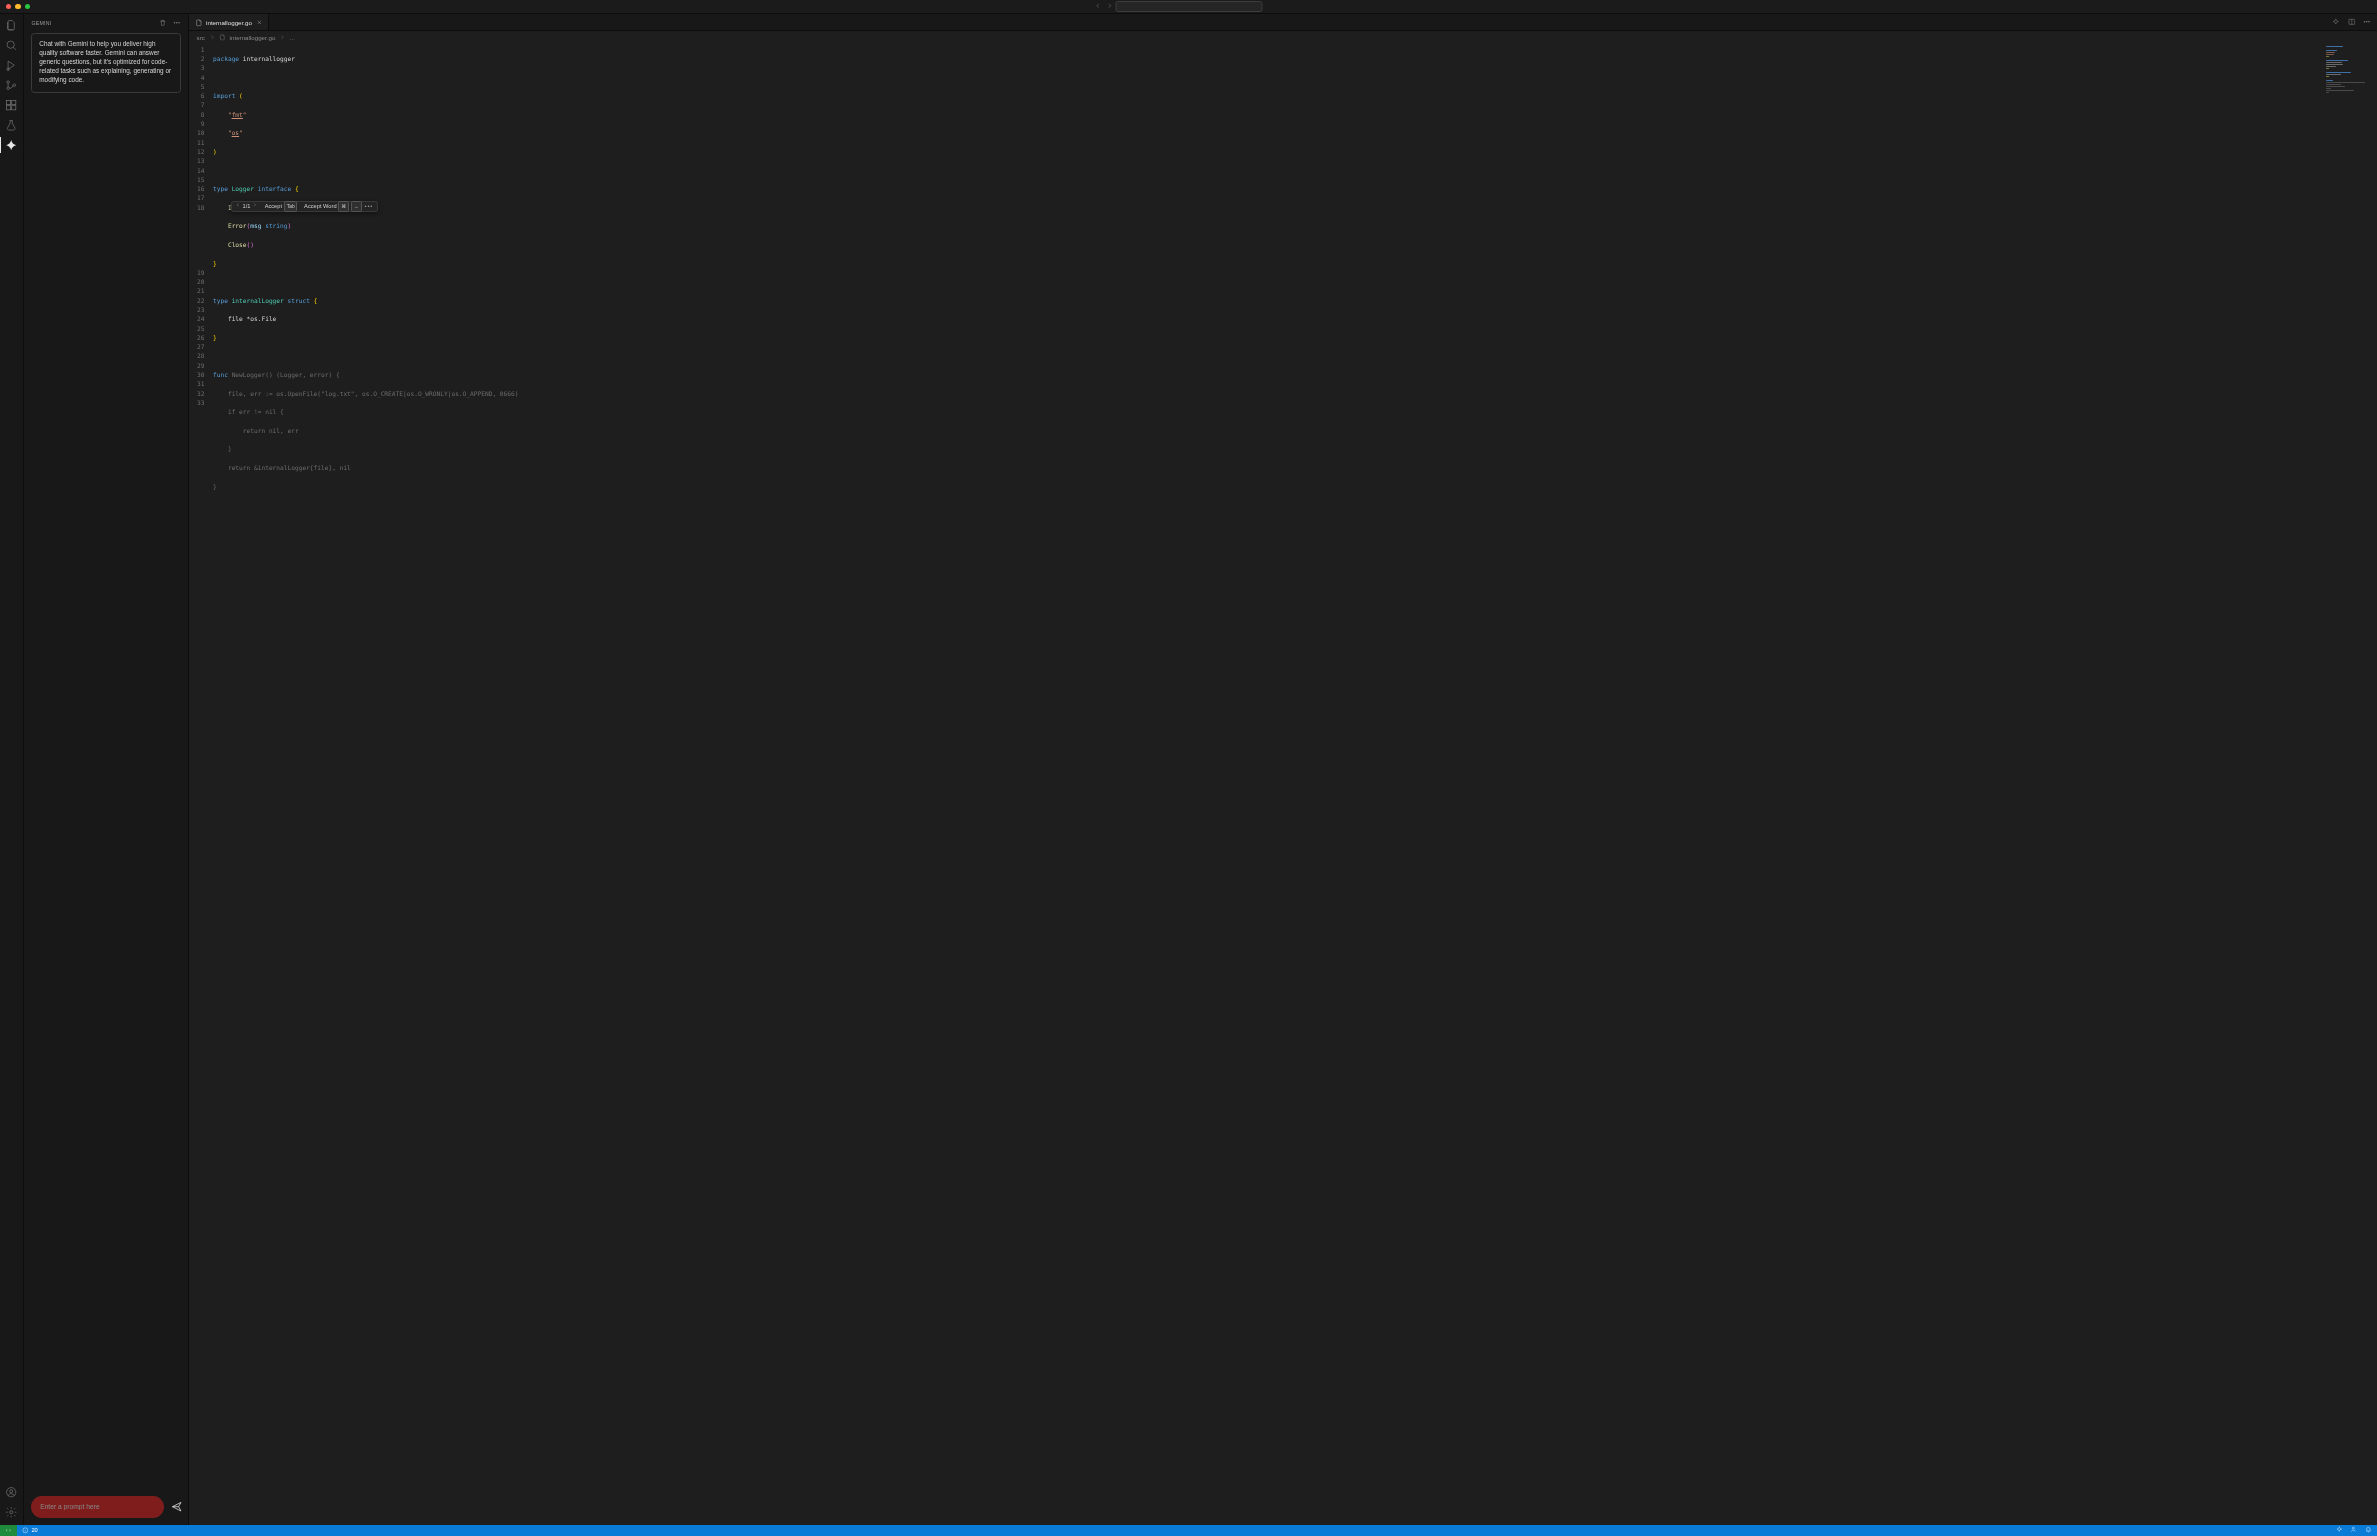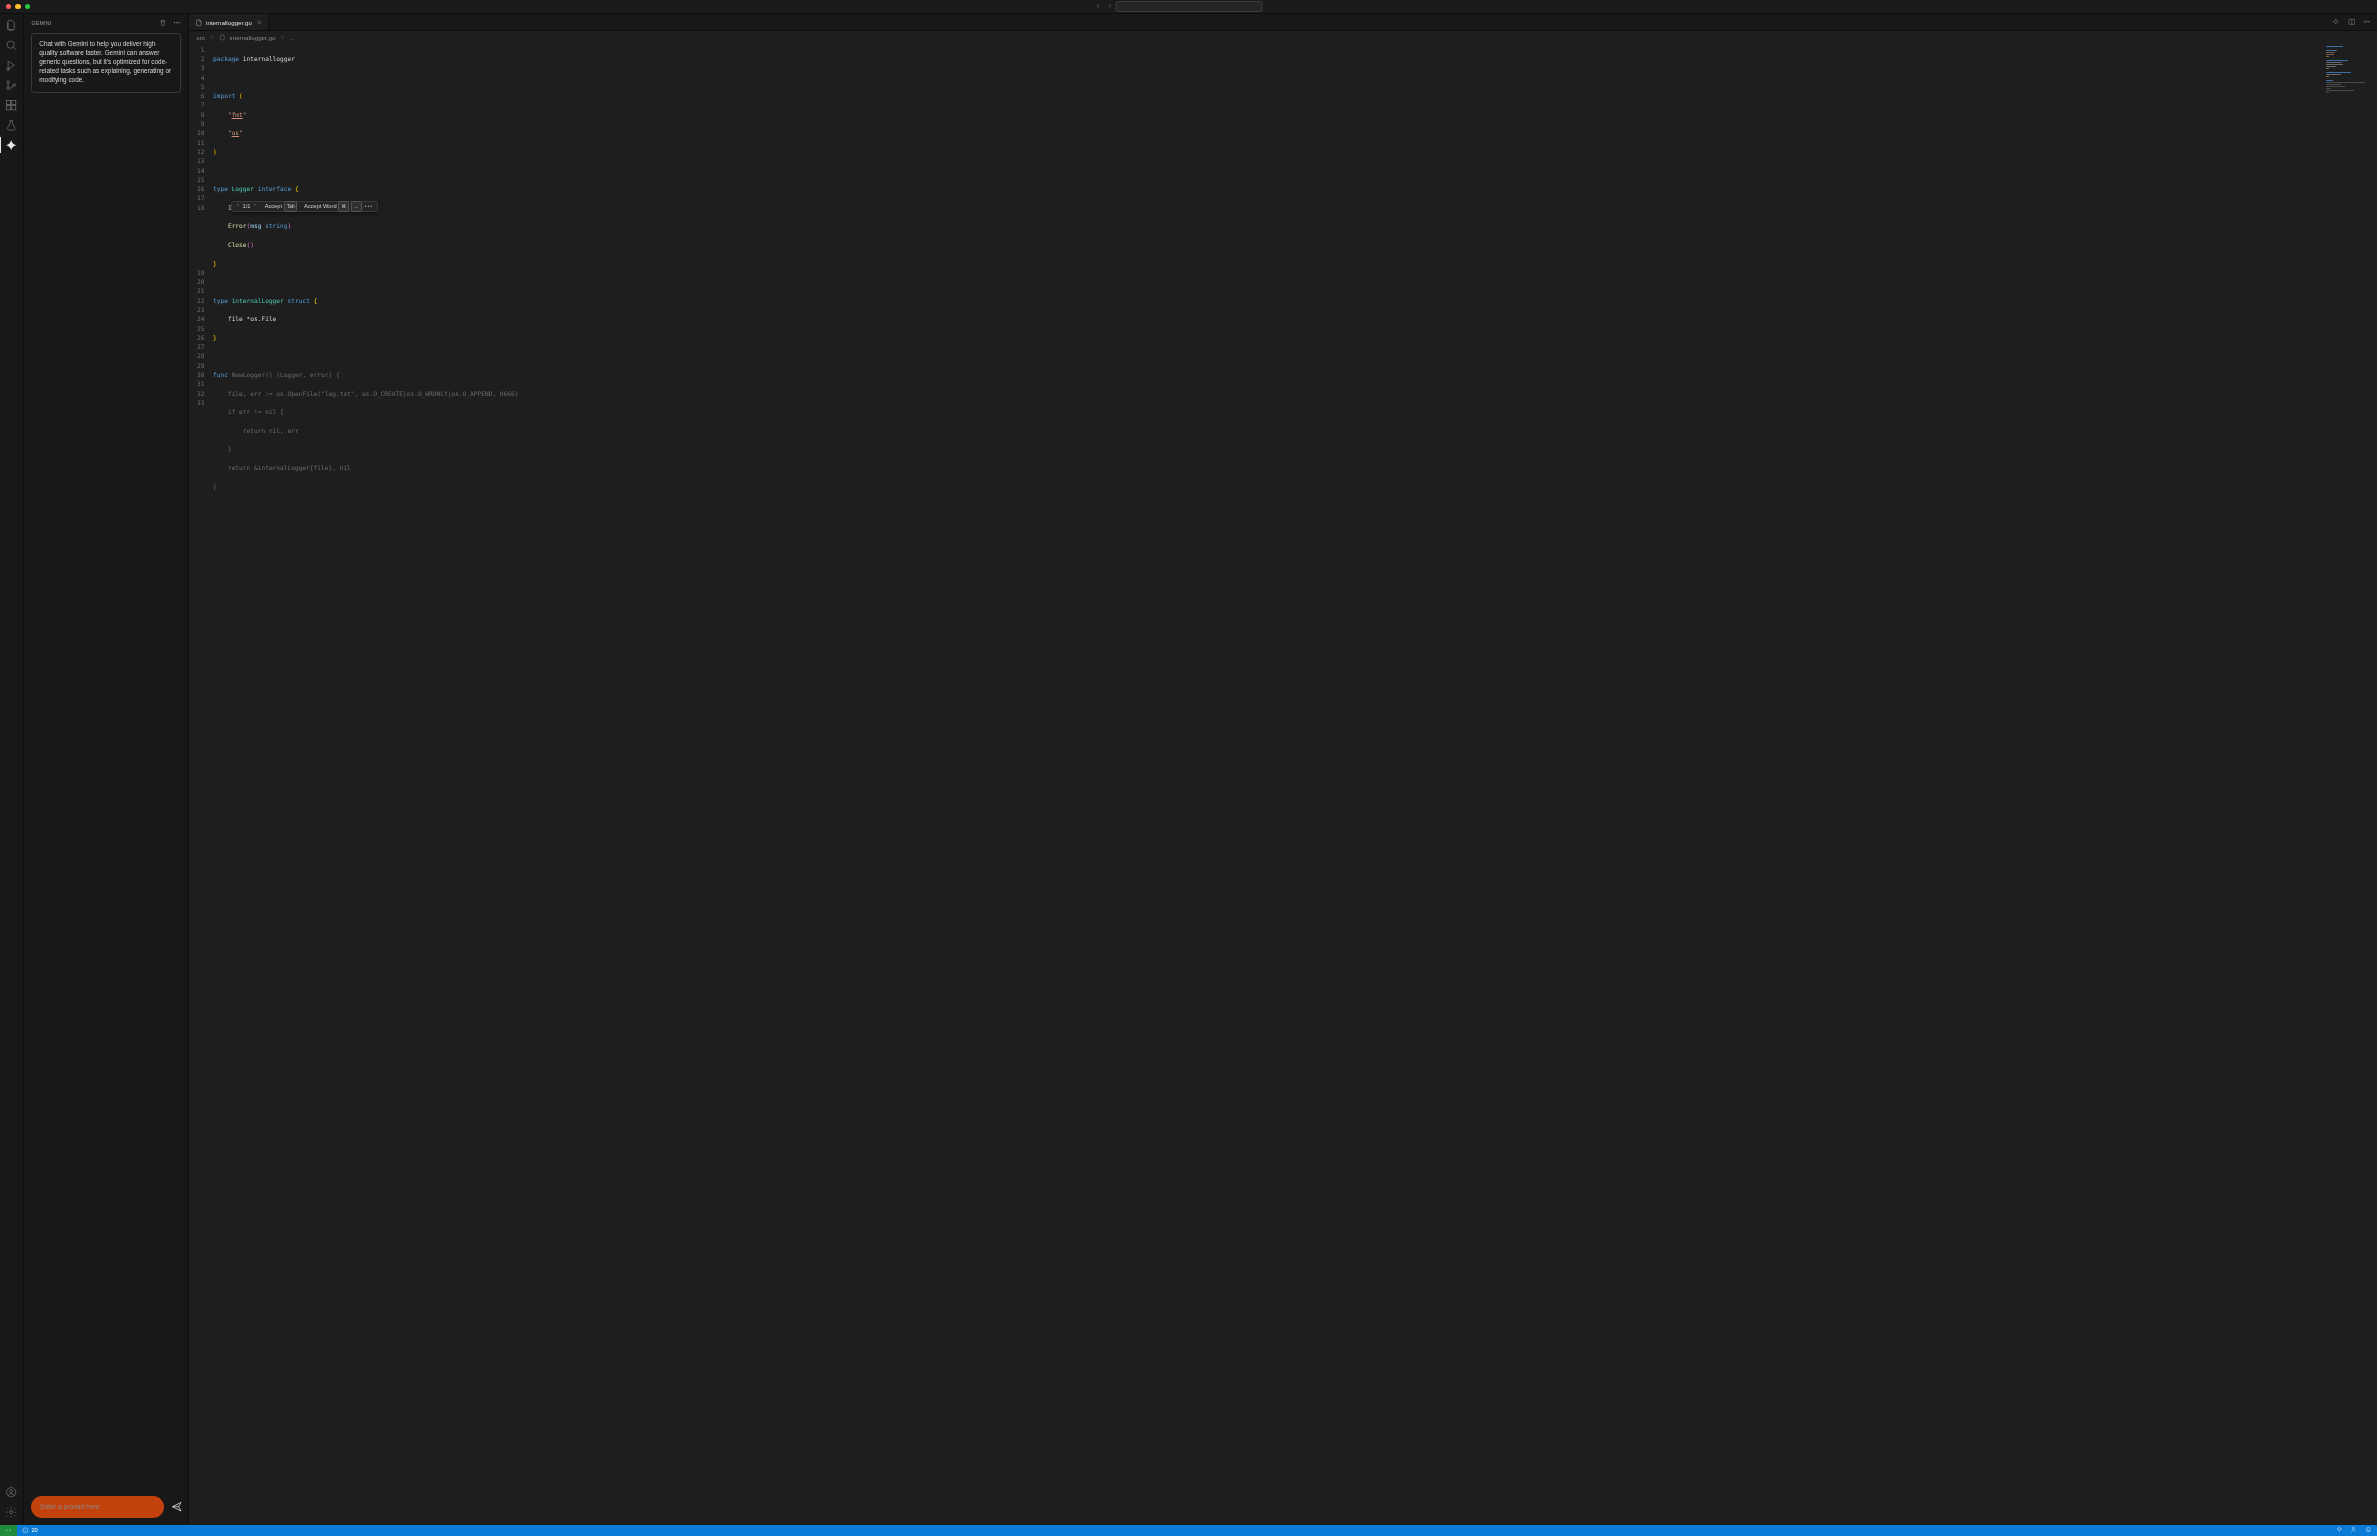--- a/index.html
+++ b/index.html
@@ -26,21 +26,21 @@
   .act-icon.active svg{stroke:#e8e8e8;}
   .act-icon.active::before{content:""; position:absolute; left:-5.7px; top:-1.9px; bottom:-1.9px; width:1px; background:#e8e8e8;}
   
   
   .sidepanel { width:165px; background:#181818; display:flex; flex-direction:column; border-right:0.5px solid #0d0d0d;}
   .sidepanel-header { height:16.6px; display:flex; align-items:center; padding:0 7.6px; color:#9a9a9a; letter-spacing:0.2px; font-size:5.2px;}
   .sidepanel-header .spacer{flex:1;}
   .hdr-icon{width:7.6px;height:7.6px; stroke:#9a9a9a; fill:none; stroke-width:1.4; margin-left:6.7px;}
   .gemini-intro { margin:1.9px 6.7px 0 6.7px; border:0.5px solid #3a3a3a; border-radius:3.3px; padding:6.7px 7.6px; font-size:6.4px; line-height:1.4; color:#d6d6d6;}
   .prompt-row { margin-top:auto; display:flex; align-items:center; gap:6.7px; padding:0 5.7px 6.7px 6.7px;}
-  .prompt-input { flex:1; height:22px; background:#c2410c; border:none; border-radius:11.4px; padding:0 9.5px; color:#ccc; font-size:6.7px; outline:none;}
+  .prompt-input { flex:1; height:22px; background:#7f1d1d; border:none; border-radius:11.4px; padding:0 9.5px; color:#ccc; font-size:6.7px; outline:none;}
   .prompt-input::placeholder{color:#8a8a8a;}
   .send-btn svg{width:11.4px;height:11.4px; stroke:#e8e8e8; fill:none; stroke-width:1.6;}
   
   
   .editorgroup { flex:1; display:flex; flex-direction:column; min-width:0; background:#1e1e1e;}
   .tabs-row { height:17px; background:#181818; display:flex; align-items:stretch; border-bottom:0.5px solid #0d0d0d;}
   .tab { display:flex; align-items:center; gap:3.8px; padding:0 5.7px; background:#1e1e1e; border-right:0.5px solid #0d0d0d; color:#e0e0e0; font-size:6.2px; border-top:0.5px solid transparent;}
   .tab svg.doc{width:7.6px;height:7.6px; stroke:#c8c8c8; fill:none; stroke-width:1.3;}
   .tab .close{width:6.7px;height:6.7px; stroke:#c0c0c0; stroke-width:1.4; fill:none;}
   .tabs-actions{margin-left:auto; display:flex; align-items:center; gap:7.6px; padding-right:6.7px;}

